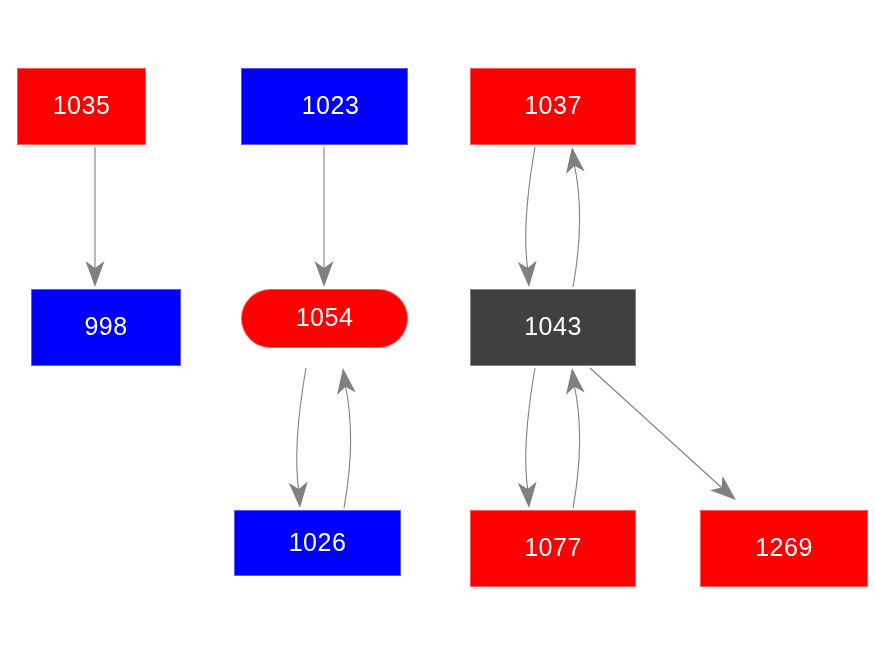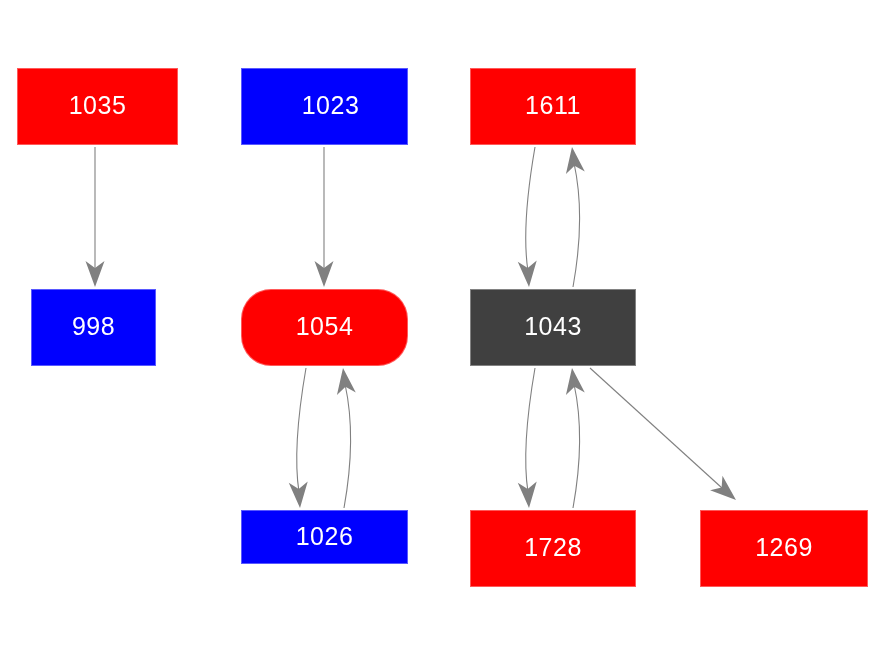--- a/index.html
+++ b/index.html
@@ -83,42 +83,42 @@
         <path d="M 573,508 C 582,458 581,416 574,384" fill="none" stroke="#808080" stroke-width="1.1"></path>
         <polygon points="572,368 584.78,392.56 574.45,386.84 565.94,395.01" fill="#808080"></polygon>
       </g>
       <g>
         <path d="M 590,368 L 722,488" fill="none" stroke="#808080" stroke-width="1.1"></path>
         <polygon points="736,500 710.09,490.25 721.59,487.61 722.48,475.85" fill="#808080"></polygon>
       </g>
     </svg>
 
   <div id="node-layer">
-      <div class="graph-node" style="left: 17px; top: 68px; width: 161px; height: 77px; background: rgb(255, 0, 0);">
+      <div class="graph-node" style="left: 17px; top: 68px; width: 129px; height: 77px; background: rgb(255, 0, 0);">
         <span class="node-label" style="color: rgb(255, 255, 255);">1035</span>
       </div>
       <div class="graph-node" style="left: 241px; top: 68px; width: 167px; height: 77px; background: rgb(0, 0, 255); padding-left: 12px;">
         <span class="node-label" style="color: rgb(255, 255, 255);">1023</span>
       </div>
       <div class="graph-node" style="left: 470px; top: 68px; width: 166px; height: 77px; background: rgb(255, 0, 0);">
-        <span class="node-label" style="color: rgb(255, 255, 255);">1611</span>
+        <span class="node-label" style="color: rgb(255, 255, 255);">1037</span>
       </div>
-      <div class="graph-node" style="left: 31px; top: 289px; width: 125px; height: 77px; background: rgb(0, 0, 255);">
+      <div class="graph-node" style="left: 31px; top: 289px; width: 150px; height: 77px; background: rgb(0, 0, 255);">
         <span class="node-label" style="color: rgb(255, 255, 255);">998</span>
       </div>
-      <div class="graph-node" style="left: 241px; top: 289px; width: 167px; height: 77px; background: rgb(255, 0, 0); border-radius: 30px;">
+      <div class="graph-node" style="left: 241px; top: 289px; width: 167px; height: 59px; background: rgb(255, 0, 0); border-radius: 30px;">
         <span class="node-label" style="color: rgb(255, 255, 255);">1054</span>
       </div>
       <div class="graph-node" style="left: 470px; top: 289px; width: 166px; height: 77px; background: #404040;">
         <span class="node-label" style="color: rgb(255, 255, 255);">1043</span>
       </div>
-      <div class="graph-node" style="left: 241px; top: 510px; width: 167px; height: 54px; background: rgb(0, 0, 255);">
+      <div class="graph-node" style="left: 234px; top: 510px; width: 167px; height: 66px; background: rgb(0, 0, 255);">
         <span class="node-label" style="color: rgb(255, 255, 255);">1026</span>
       </div>
       <div class="graph-node" style="left: 470px; top: 510px; width: 166px; height: 77px; background: rgb(255, 0, 0);">
-        <span class="node-label" style="color: rgb(255, 255, 255);">1728</span>
+        <span class="node-label" style="color: rgb(255, 255, 255);">1077</span>
       </div>
       <div class="graph-node" style="left: 700px; top: 510px; width: 168px; height: 77px; background: rgb(255, 0, 0);">
         <span class="node-label" style="color: rgb(255, 255, 255);">1269</span>
       </div>
     </div>
 
 </div>
 
 </body></html>

